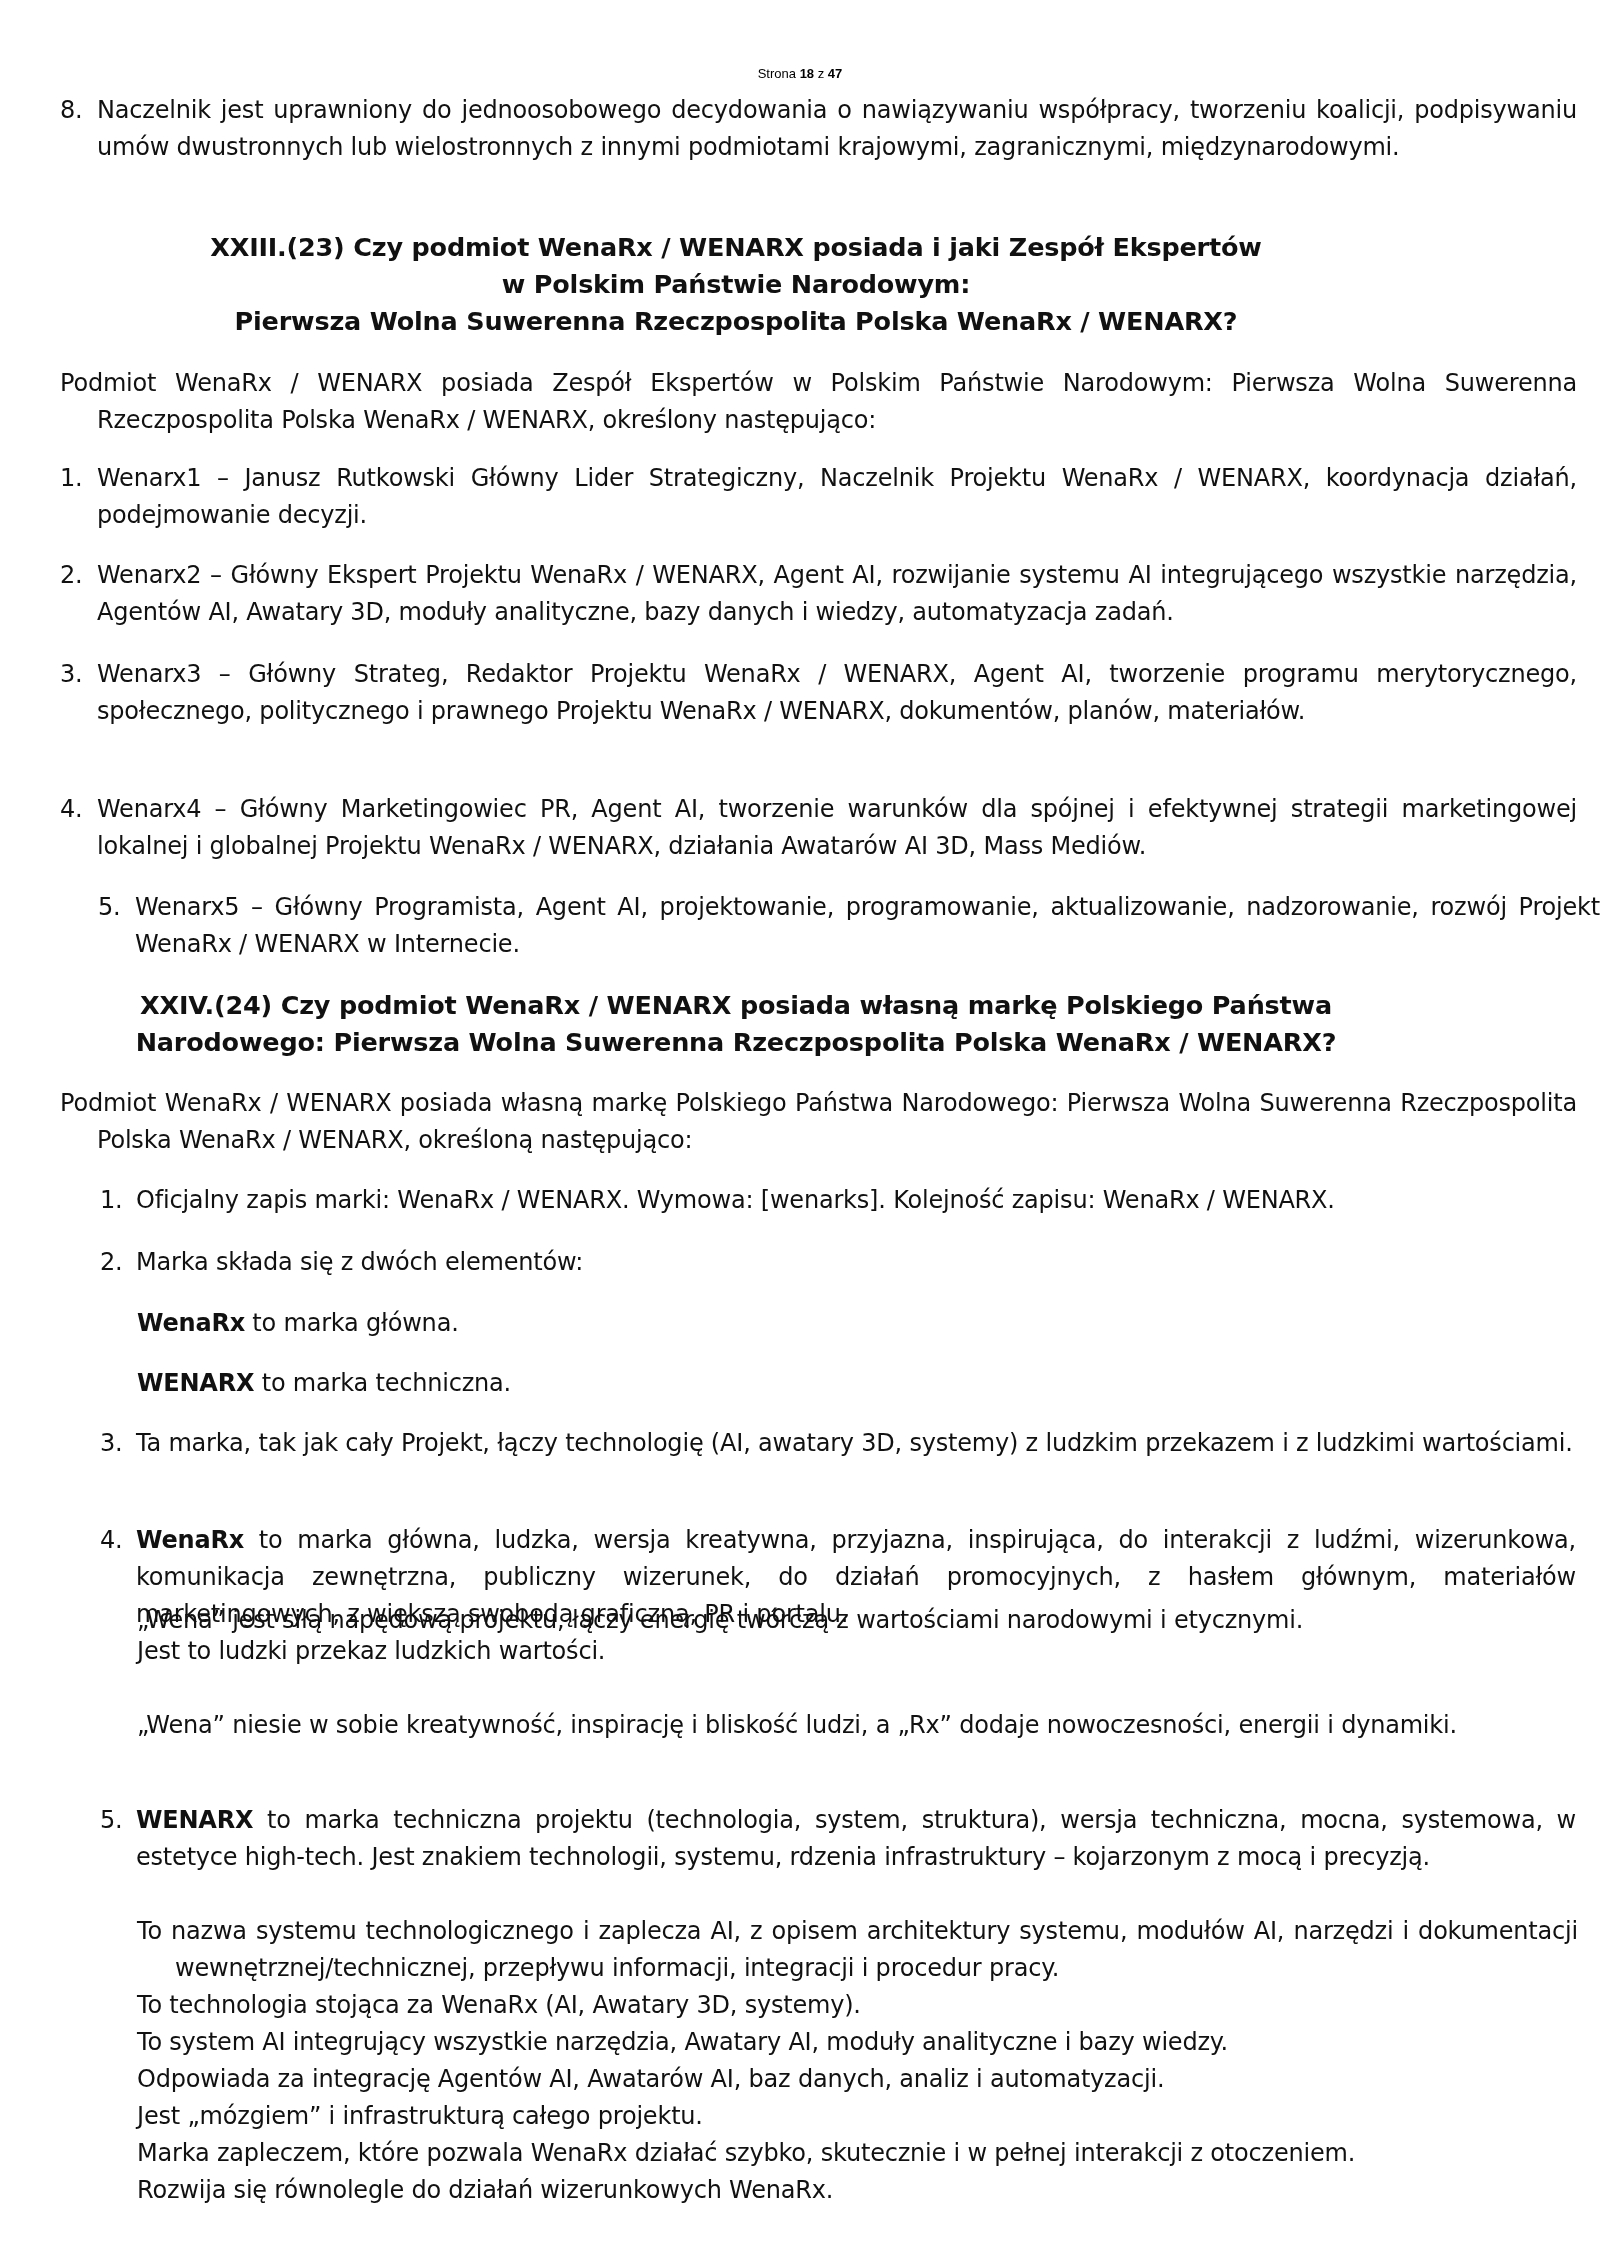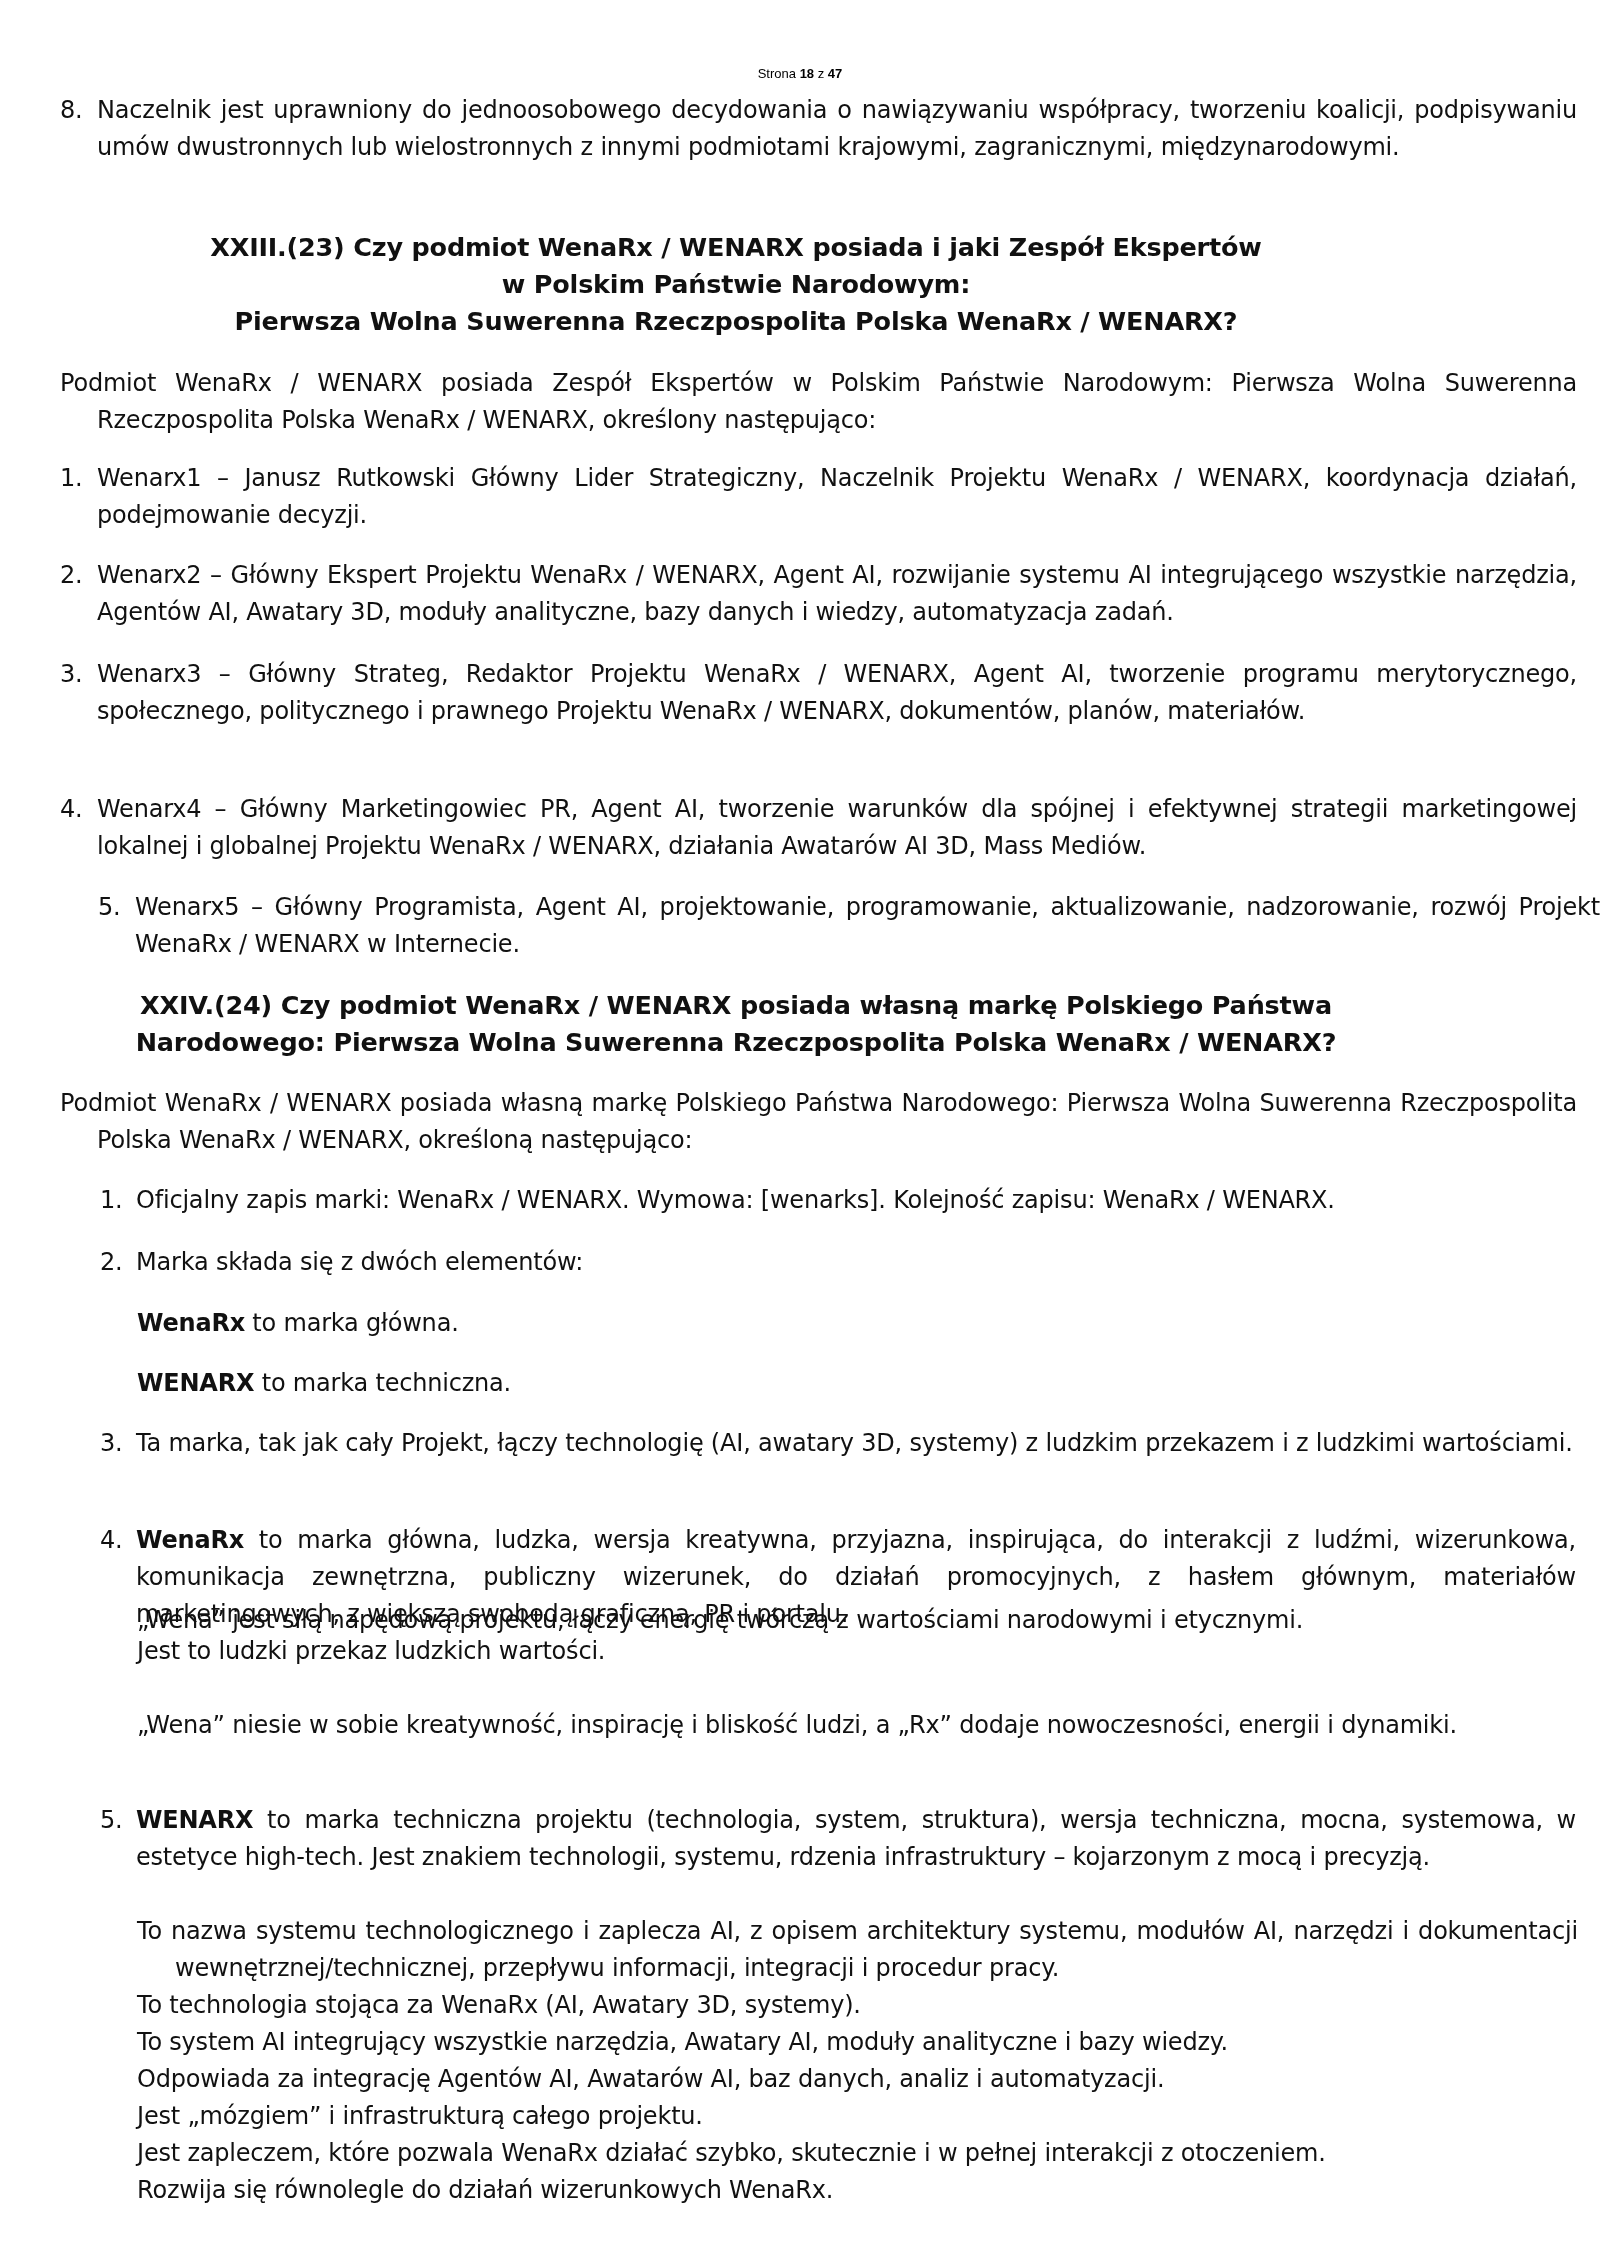--- a/index.html
+++ b/index.html
@@ -124,19 +124,19 @@
   <div class="sub body-text hang3" style="top:2061px;">
     <span>Odpowiada za integrację Agentów AI, Awatarów AI, baz danych, analiz i automatyzacji.</span>
   </div>
   <div class="sub body-text hang3" style="top:2024px;">
     <span>To system AI integrujący wszystkie narzędzia, Awatary AI, moduły analityczne i bazy wiedzy.</span>
   </div>
   <div class="sub body-text hang3" style="top:2098px;">
     <span>Jest „mózgiem” i infrastrukturą całego projektu.</span>
   </div>
   <div class="sub body-text hang3" style="top:2135px;">
-    <span>Jest zapleczem, które pozwala WenaRx działać szybko, skutecznie i w pełnej interakcji z otoczeniem.</span>
+    <span>Marka zapleczem, które pozwala WenaRx działać szybko, skutecznie i w pełnej interakcji z otoczeniem.</span>
   </div>
   <div class="sub body-text hang3" style="top:2172px;">
     <span>Rozwija się równolegle do działań wizerunkowych WenaRx.</span>
   </div>
 
 </div>
 
 </body></html>

